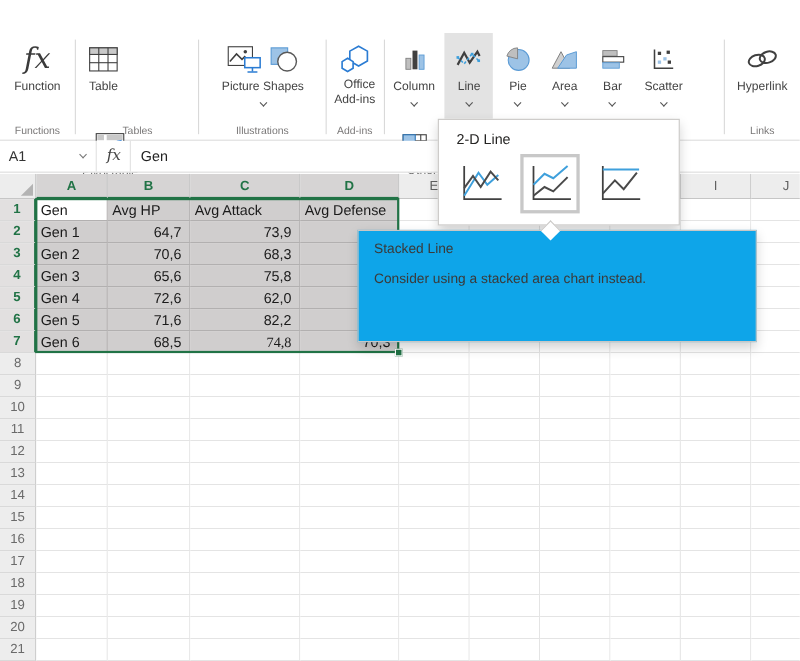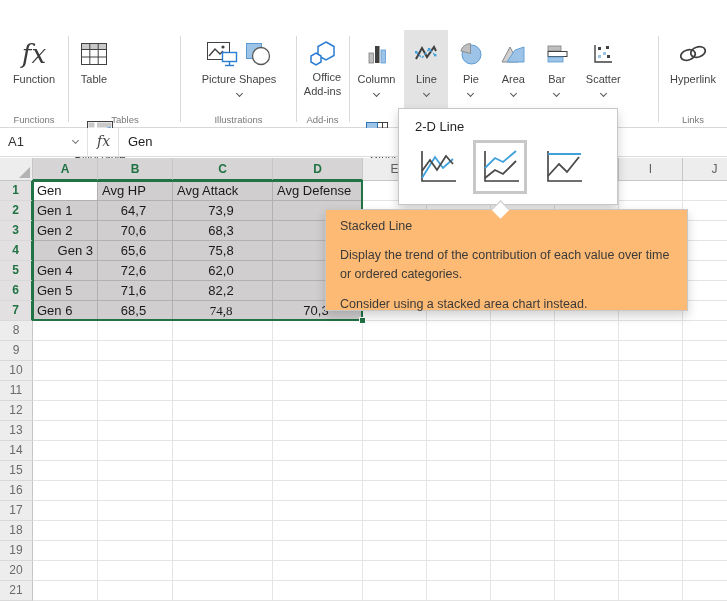--- a/index.html
+++ b/index.html
@@ -43,33 +43,33 @@
   .corner-tri { position:absolute; right:2px; bottom:2px; width:0; height:0; border-left:11px solid transparent; border-bottom:11px solid #b3b3b3; }
   .ch { height:23px; text-align:center; font-size:12px; color:#616161; line-height:22px; background:#ededed; border-right:1px solid #c6c6c6; border-bottom:1px solid #c6c6c6; }
   .ch.sel { background:#d6d4d4; color:#217346; font-weight:700; border-bottom:2px solid #217346; }
   .grid-body { position:absolute; top:23px; left:0; }
   .grid-row { display:flex; height:20px; }
   .rh { width:33px; text-align:center; font-size:12px; color:#6a6a6a; line-height:19px; background:#ededed; border-right:1px solid #c6c6c6; border-bottom:1px solid #d9d9d9; }
   .rh.sel { background:#e2e0e0; color:#217346; font-weight:700; border-right:2px solid #217346; }
   .cell { height:20px; font-size:13px; color:#1a1a1a; line-height:19px; padding:0 4px; background:#fff; border-right:1px solid #e4e4e4; border-bottom:1px solid #e4e4e4; overflow:hidden; white-space:nowrap; }
   .cell.sel { background:#d0cece; border-right:1px solid #b2b0b0; border-bottom:1px solid #b2b0b0; }
   .cell.active { background:#fff; }
-  .cell.num { text-align:center; padding-right:7px; }
+  .cell.num { text-align:right; padding-right:7px; }
   .sel-overlay { position:absolute; border:2px solid #217346; pointer-events:none; z-index:5; }
   .fill-handle { position:absolute; right:-5px; bottom:-5px; width:7px; height:7px; background:#217346; border:1.5px solid #fff; }
 
   
   .dropdown { position:absolute; left:398px; top:108px; width:220px; height:97px; background:#fff; border:1px solid #c9c7c5; box-shadow:0 5px 10px rgba(0,0,0,.18); z-index:20; }
   .dd-title { font-size:13px; color:#252423; padding:10px 0 0 16px; }
   .dd-options { display:flex; gap:9px; padding-left:11px; margin-top:6px; }
   .dd-opt { width:54px; height:54px; display:flex; align-items:center; justify-content:center; background:transparent; border:3px solid transparent; }
   .dd-opt.hl { border-color:#c8c8c8; background:#fff; }
 
   
-  .tooltip { position:absolute; left:325px; top:209px; width:363px; height:102px; background:#fdba74; border:1px solid #c9c7c5; box-shadow:0 5px 10px rgba(0,0,0,.18); z-index:30; padding:9px 14px; }
+  .tooltip { position:absolute; left:325px; top:209px; width:363px; height:102px; background:#0ea5e9; border:1px solid #c9c7c5; box-shadow:0 5px 10px rgba(0,0,0,.18); z-index:30; padding:9px 14px; }
   .beak { position:absolute; left:168px; top:-7px; width:13px; height:13px; background:#fff; border-left:1px solid #c9c7c5; border-top:1px solid #c9c7c5; transform:rotate(45deg); }
   .tt-title { font-size:12.5px; color:#3b3a39; margin-bottom:13px; }
   .tt-body { font-size:12.5px; color:#3b3a39; line-height:1.55; margin-bottom:12px; }
   .tt-note { font-size:12.5px; color:#3b3a39; }
 
   svg { display:block; }
 </style>
 </head>
 <body>
 
@@ -319,21 +319,21 @@
           <div class="cell sel" style="width: 90px;"></div>
           <div class="cell" style="width: 64px;"></div>
           <div class="cell" style="width: 64px;"></div>
           <div class="cell" style="width: 64px;"></div>
           <div class="cell" style="width: 64px;"></div>
           <div class="cell" style="width: 64px;"></div>
           <div class="cell" style="width: 64px;"></div>
         </div>
         <div class="grid-row">
           <div class="rh sel">4</div>
-          <div class="cell sel" style="width: 65px; text-align: right;">Gen 3</div>
+          <div class="cell sel" style="width: 65px;">Gen 3</div>
           <div class="cell sel num" style="width: 75px;">65,6</div>
           <div class="cell sel num" style="width: 100px;">75,8</div>
           <div class="cell sel" style="width: 90px;"></div>
           <div class="cell" style="width: 64px;"></div>
           <div class="cell" style="width: 64px;"></div>
           <div class="cell" style="width: 64px;"></div>
           <div class="cell" style="width: 64px;"></div>
           <div class="cell" style="width: 64px;"></div>
           <div class="cell" style="width: 64px;"></div>
         </div>
@@ -587,17 +587,16 @@
           <line x1="7" y1="7" x2="40" y2="7" stroke="#3fa0dc" stroke-width="1.8"></line>
           <polyline points="7,29 18,17 26,25 38,10" fill="none" stroke="#4a4a4a" stroke-width="1.8"></polyline>
         </svg>
       </button>
     </div>
   </div>
 
   <div class="tooltip">
     <div class="beak"></div>
     <div class="tt-title">Stacked Line</div>
-    <div class="tt-body">Display the trend of the contribution of each value over time or ordered categories.</div>
     <div class="tt-note">Consider using a stacked area chart instead.</div>
   </div>
 
 </div>
 
 </body></html>

